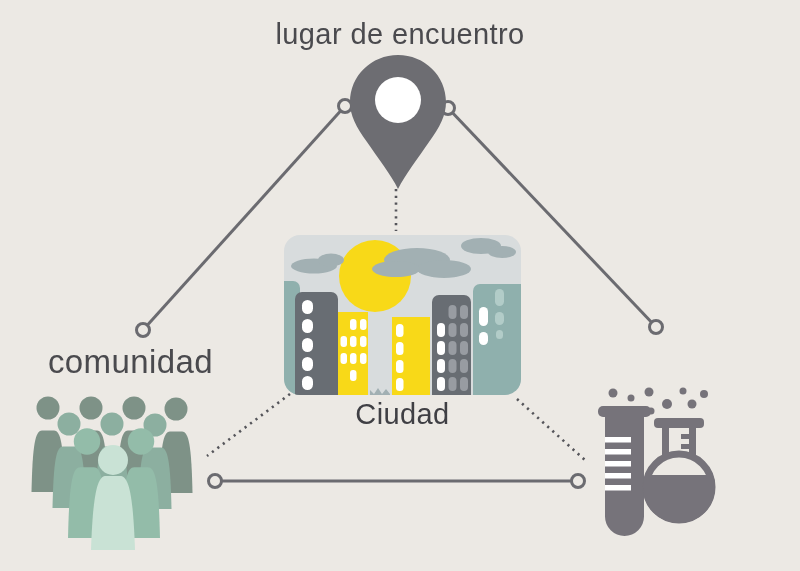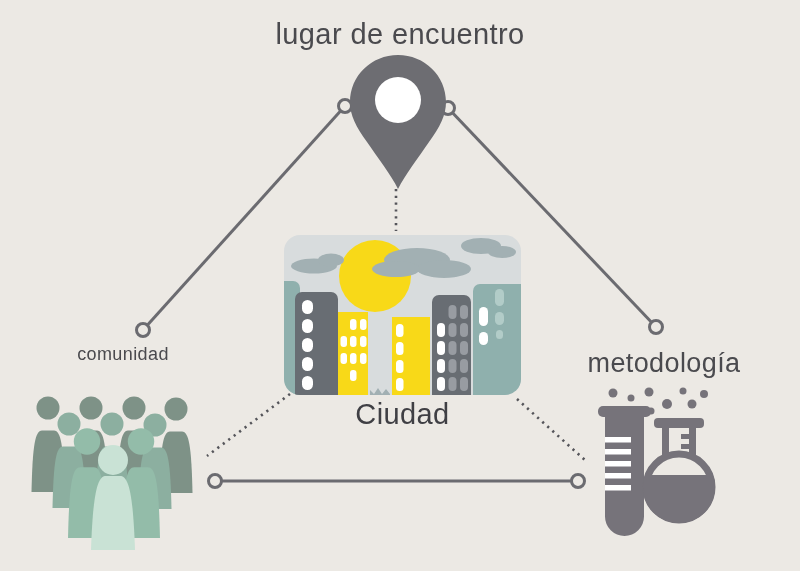--- a/index.html
+++ b/index.html
@@ -7,21 +7,21 @@
     position:relative;width:800px;height:571px;overflow:hidden;
     background:var(--c-bg,#ECE9E4);
     font-family:"Liberation Sans",sans-serif;
   }
   .stage svg{position:absolute;display:block;}
   .lbl{
     position:absolute;color:var(--c-text,#4A4A4E);font-weight:300;
     letter-spacing:.4px;text-align:center;white-space:nowrap;line-height:1;
   }
   .lbl-top{left:0;width:800px;top:20px;font-size:29px;}
-  .lbl-left{left:33px;width:180px;top:345px;font-size:18px;}
+  .lbl-left{left:33px;width:180px;top:345px;font-size:33px;text-align:right;}
   .lbl-right{left:574px;width:180px;top:350px;font-size:27px;}
   .lbl-center{left:284px;width:237px;top:400px;font-size:29px;font-weight:400;color:var(--c-text_dark,#3F3F44);}
   .svg-connectors{left:0;top:0;}
   .svg-pin{left:348px;top:54px;}
   .svg-city{left:284px;top:235px;}
   .svg-people{left:25px;top:386px;}
   .svg-lab{left:595px;top:376px;}
   
   .st-line{stroke:var(--c-line,#6B6B70);stroke-width:3;fill:none;}
   .st-node{fill:var(--c-bg,#ECE9E4);stroke:var(--c-line,#6B6B70);stroke-width:3;}
@@ -171,21 +171,20 @@
     <g class="crowd-mid2">
       <use href="#person" transform="translate(62,106) scale(1.15)"></use>
       <use href="#person" transform="translate(116,106) scale(1.15)"></use>
     </g>
     <g class="crowd-front">
       <circle cx="88" cy="74" r="15"></circle>
       <path d="M66,164 C68,104 73,90 81,90 L95,90 C103,90 108,104 110,164 Z"></path>
     </g>
   </svg>
 
-  <div class="lbl lbl-right">metodología</div>
   <svg class="svg-lab" width="152" height="168" viewBox="0 0 152 168">
     <g class="f-lab">
       <circle cx="18" cy="17" r="4.5"></circle>
       <circle cx="36" cy="22" r="3.5"></circle>
       <circle cx="54" cy="16" r="4.5"></circle>
       <circle cx="56" cy="35" r="3.5"></circle>
       <circle cx="72" cy="28" r="5"></circle>
       <circle cx="88" cy="15" r="3.5"></circle>
       <circle cx="97" cy="28" r="4.5"></circle>
       <circle cx="109" cy="18" r="4"></circle>

